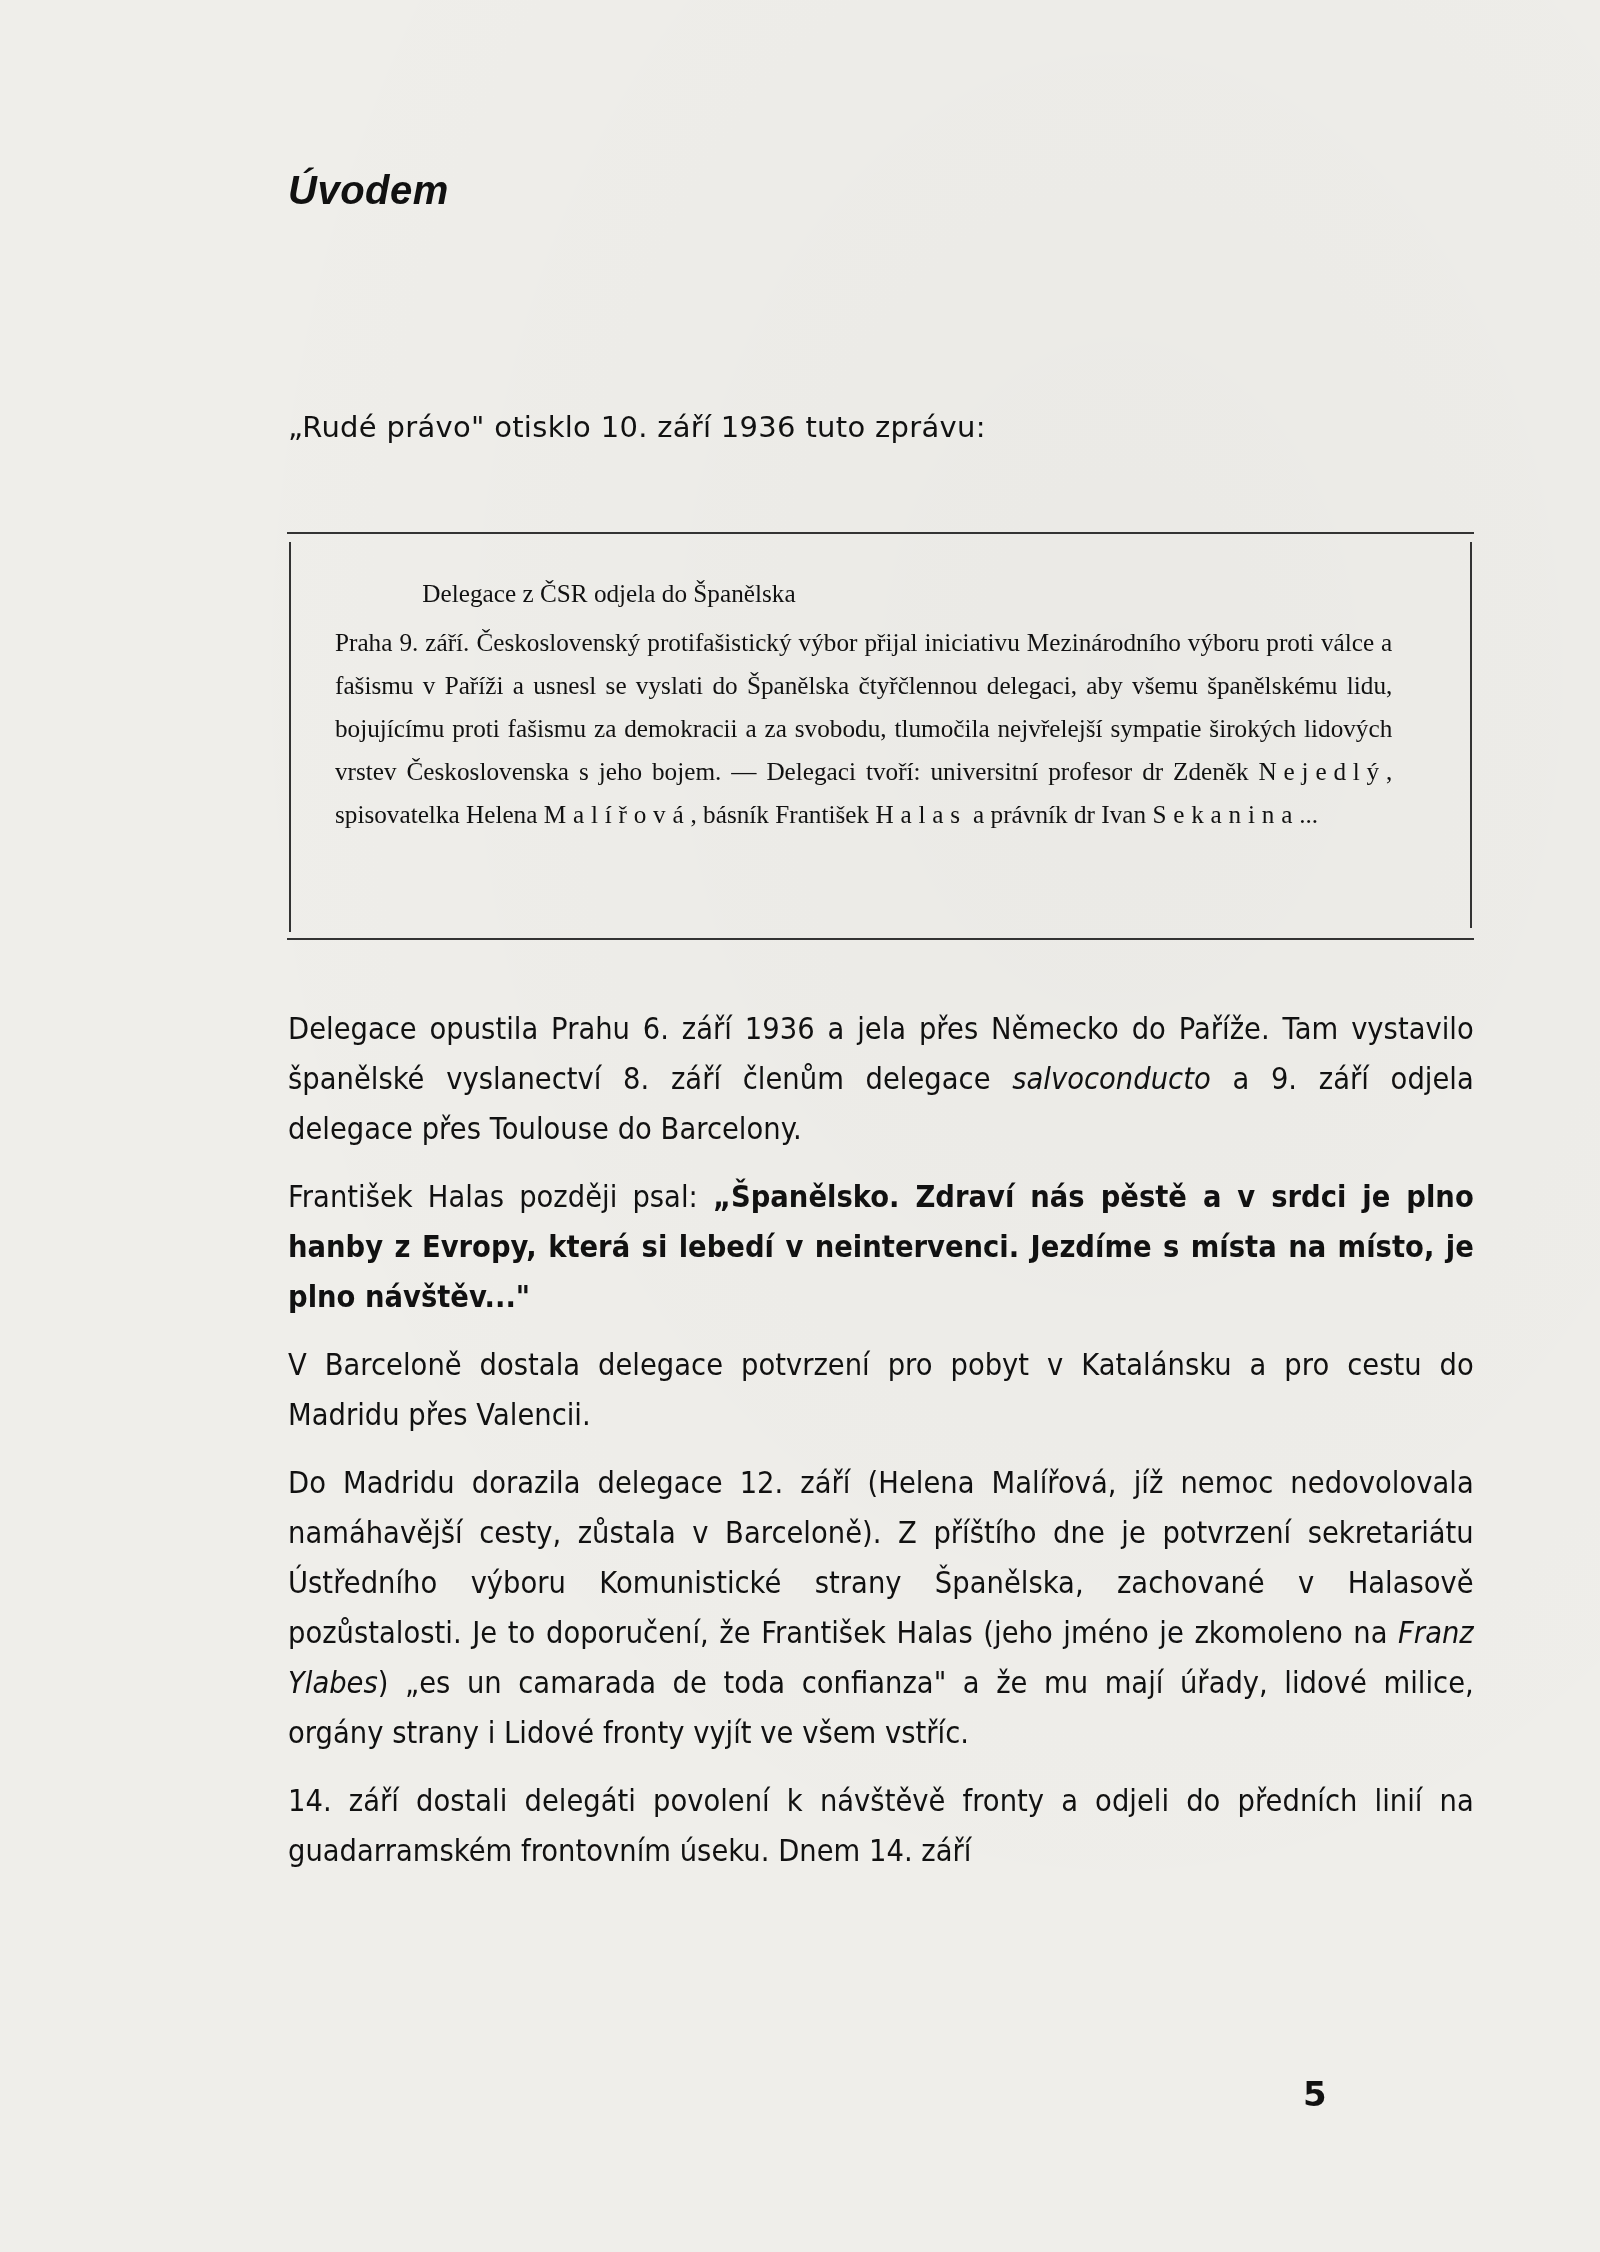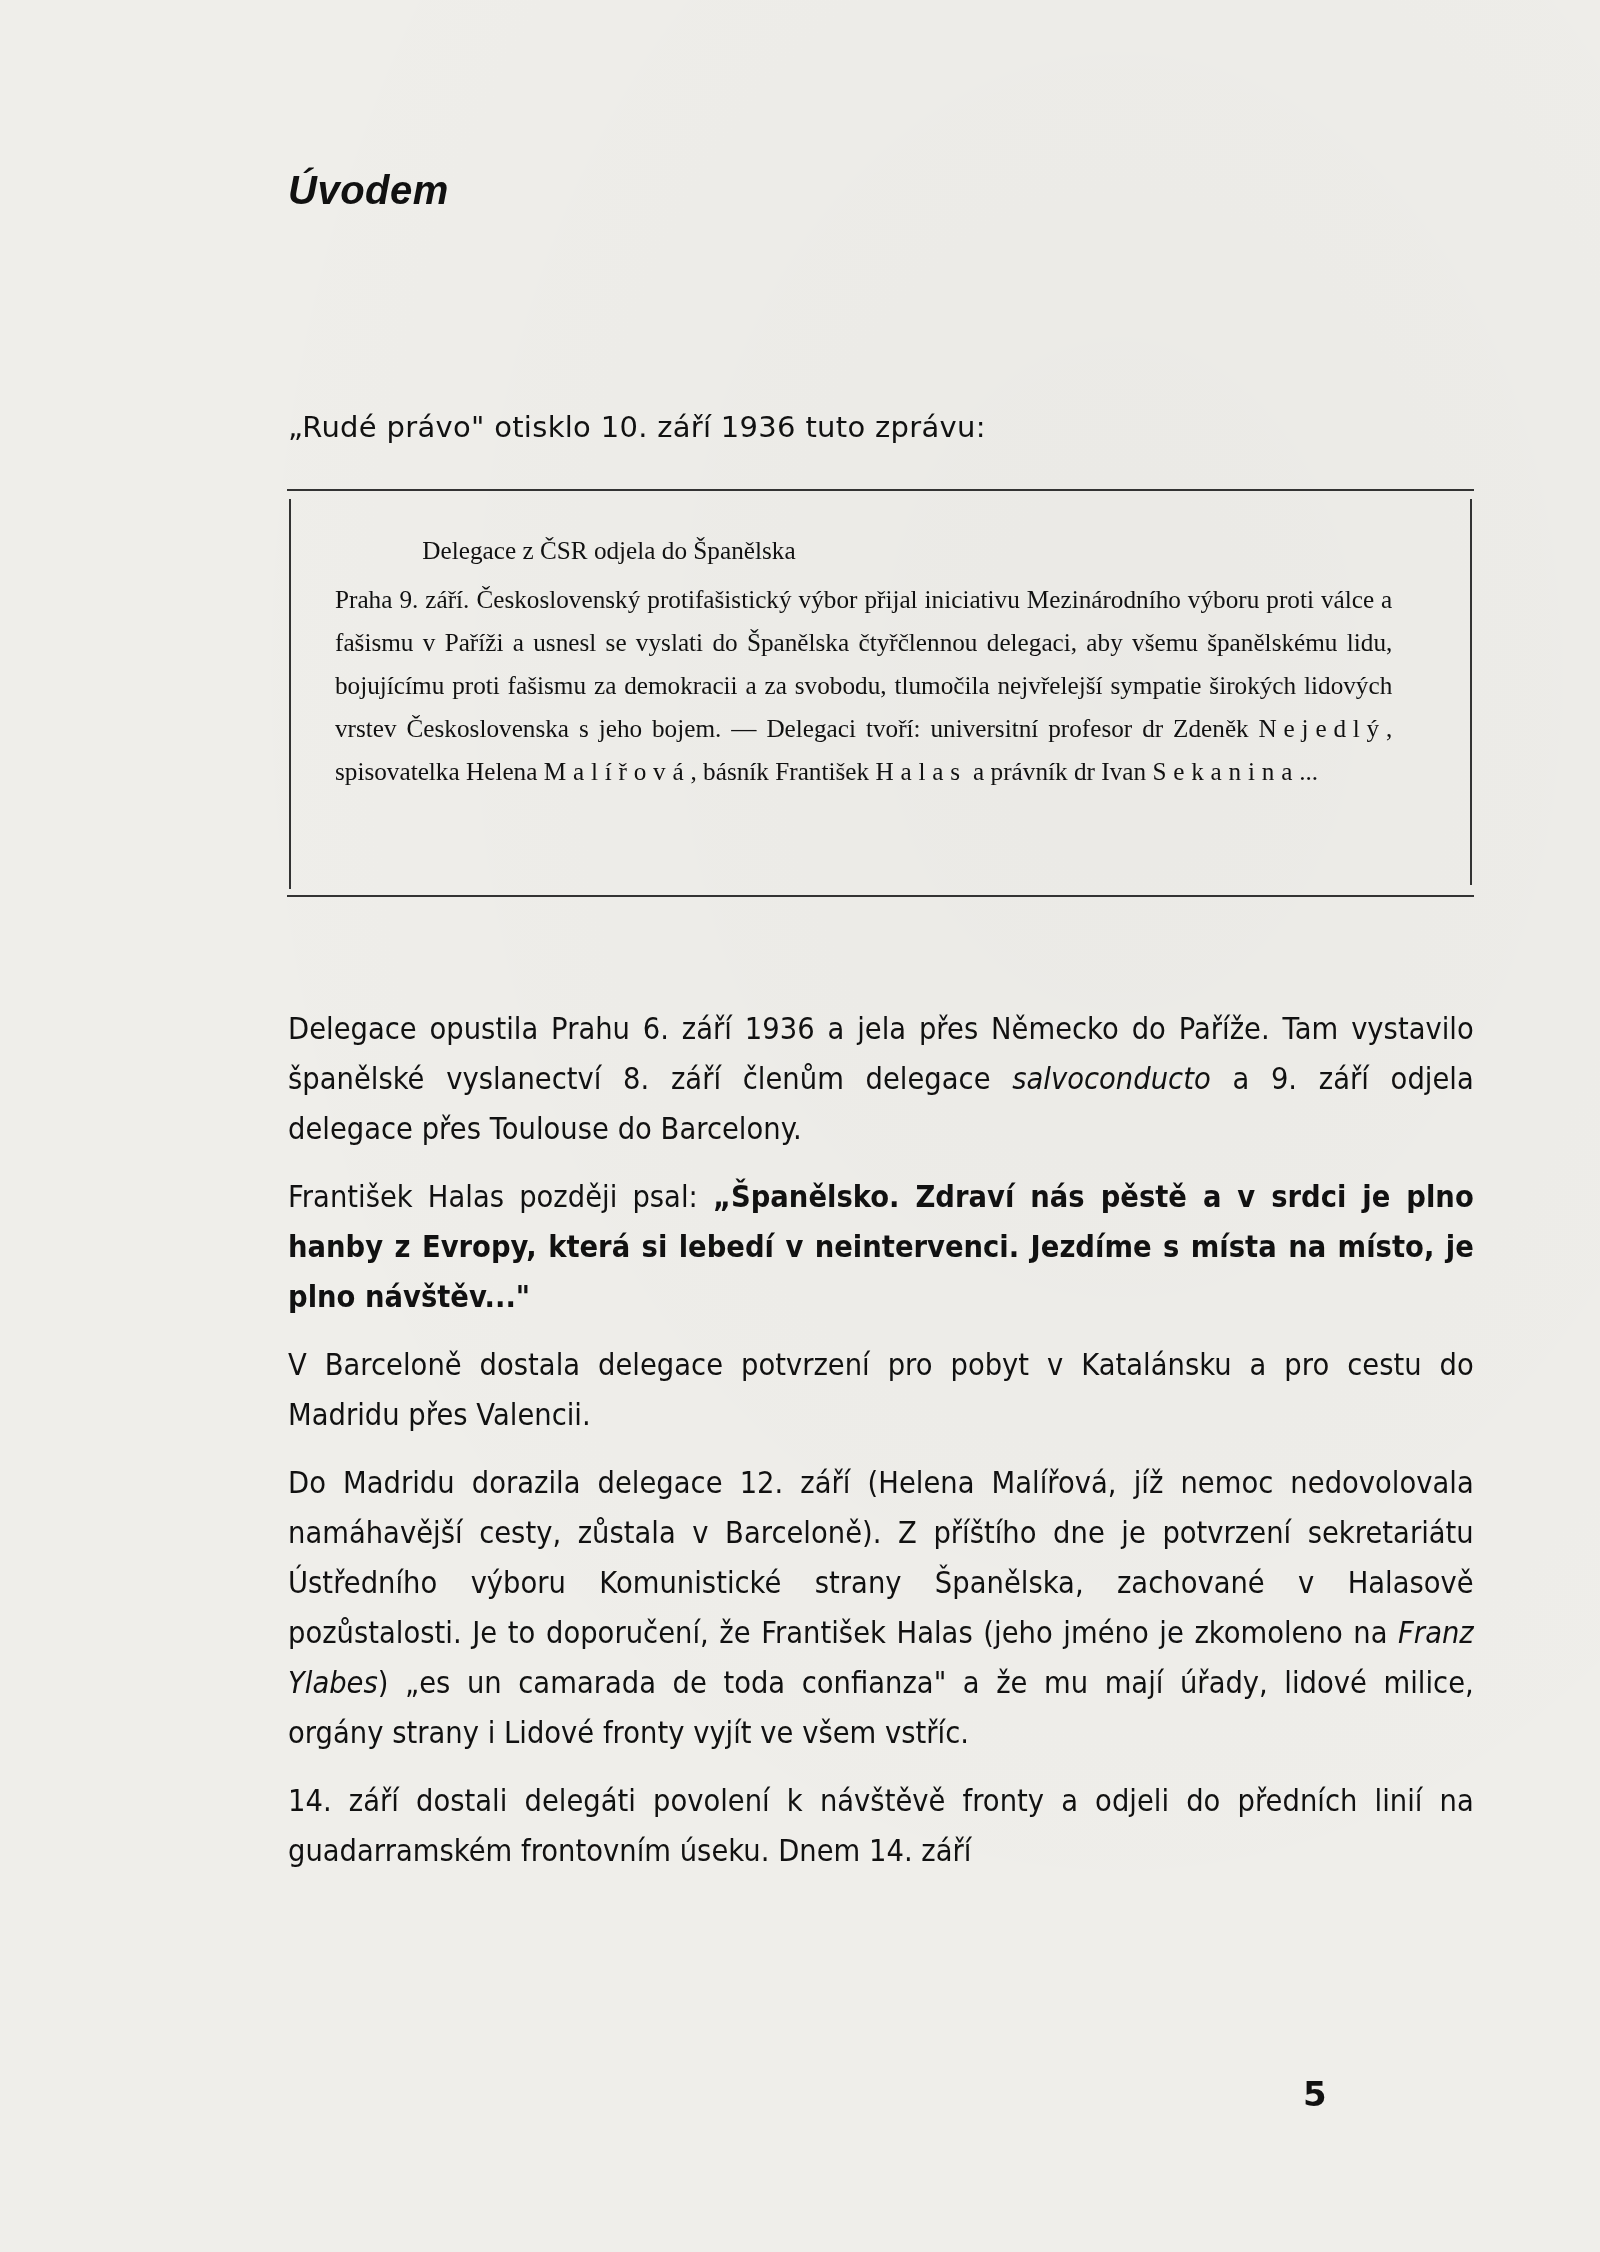--- a/index.html
+++ b/index.html
@@ -39,21 +39,21 @@
       left: 288px;
       top: 410px;
       font-family: "DejaVu Sans", sans-serif;
       font-size: 29px;
       letter-spacing: 0.3px;
       margin: 0;
     }
     .clipping {
       position: absolute;
       left: 287px;
-      top: 489px;
+      top: 532px;
       width: 1187px;
       height: 408px;
       border-top: 2px solid #333;
       border-bottom: 2px solid #333;
       box-sizing: border-box;
     }
     .clipping .lside {
       position: absolute;
       left: 2px; top: 8px; bottom: 6px;
       border-left: 2px solid #333;

